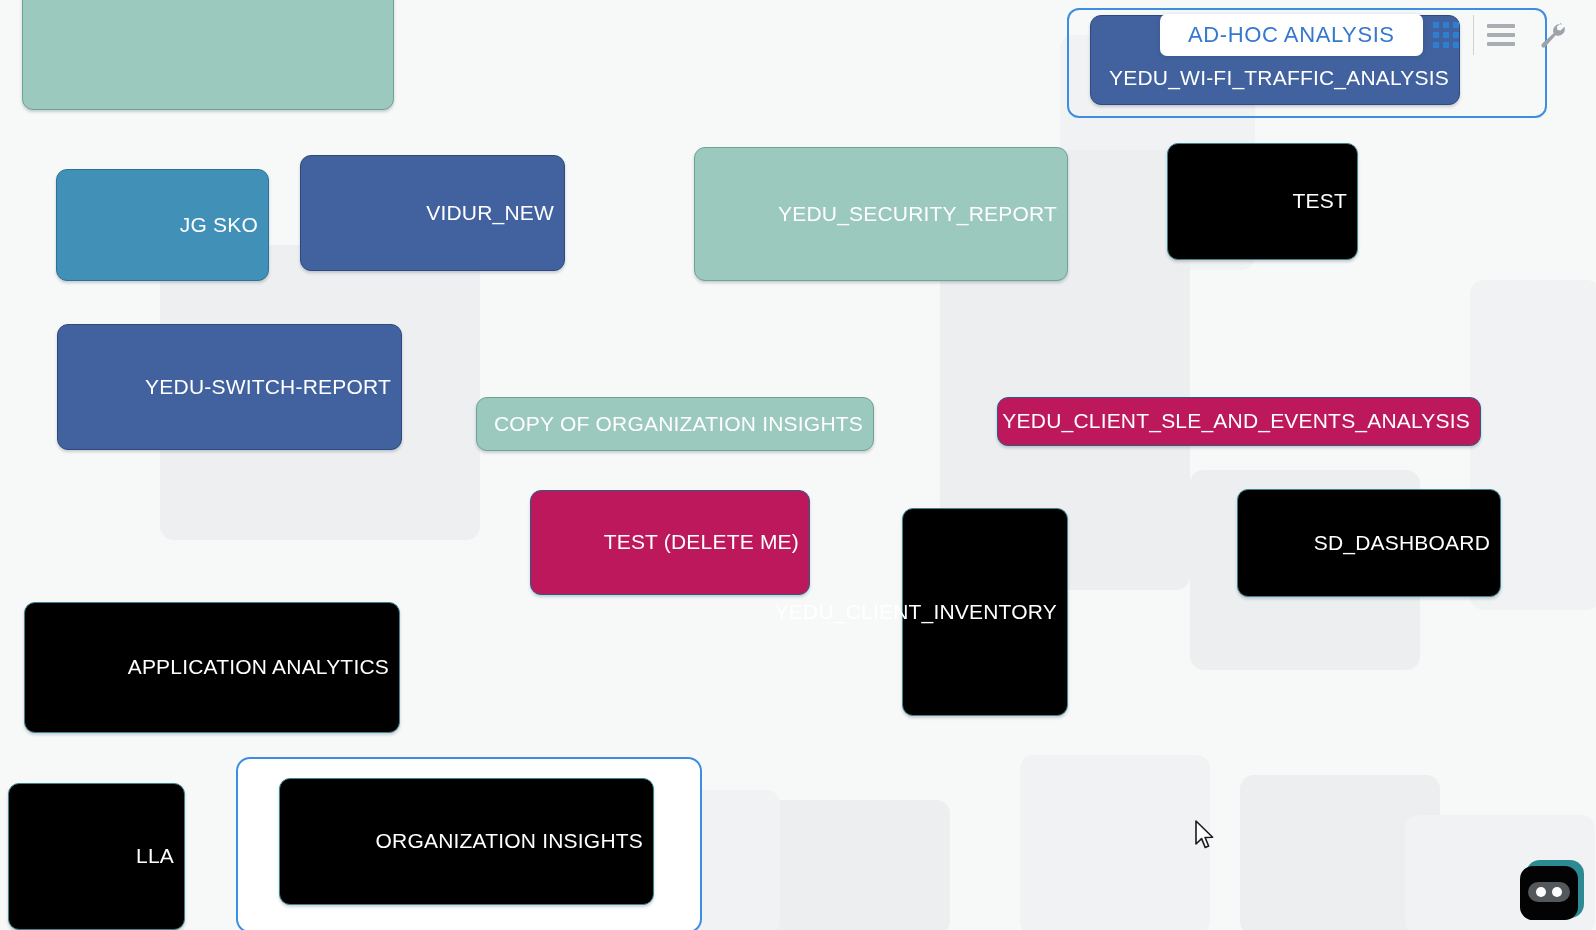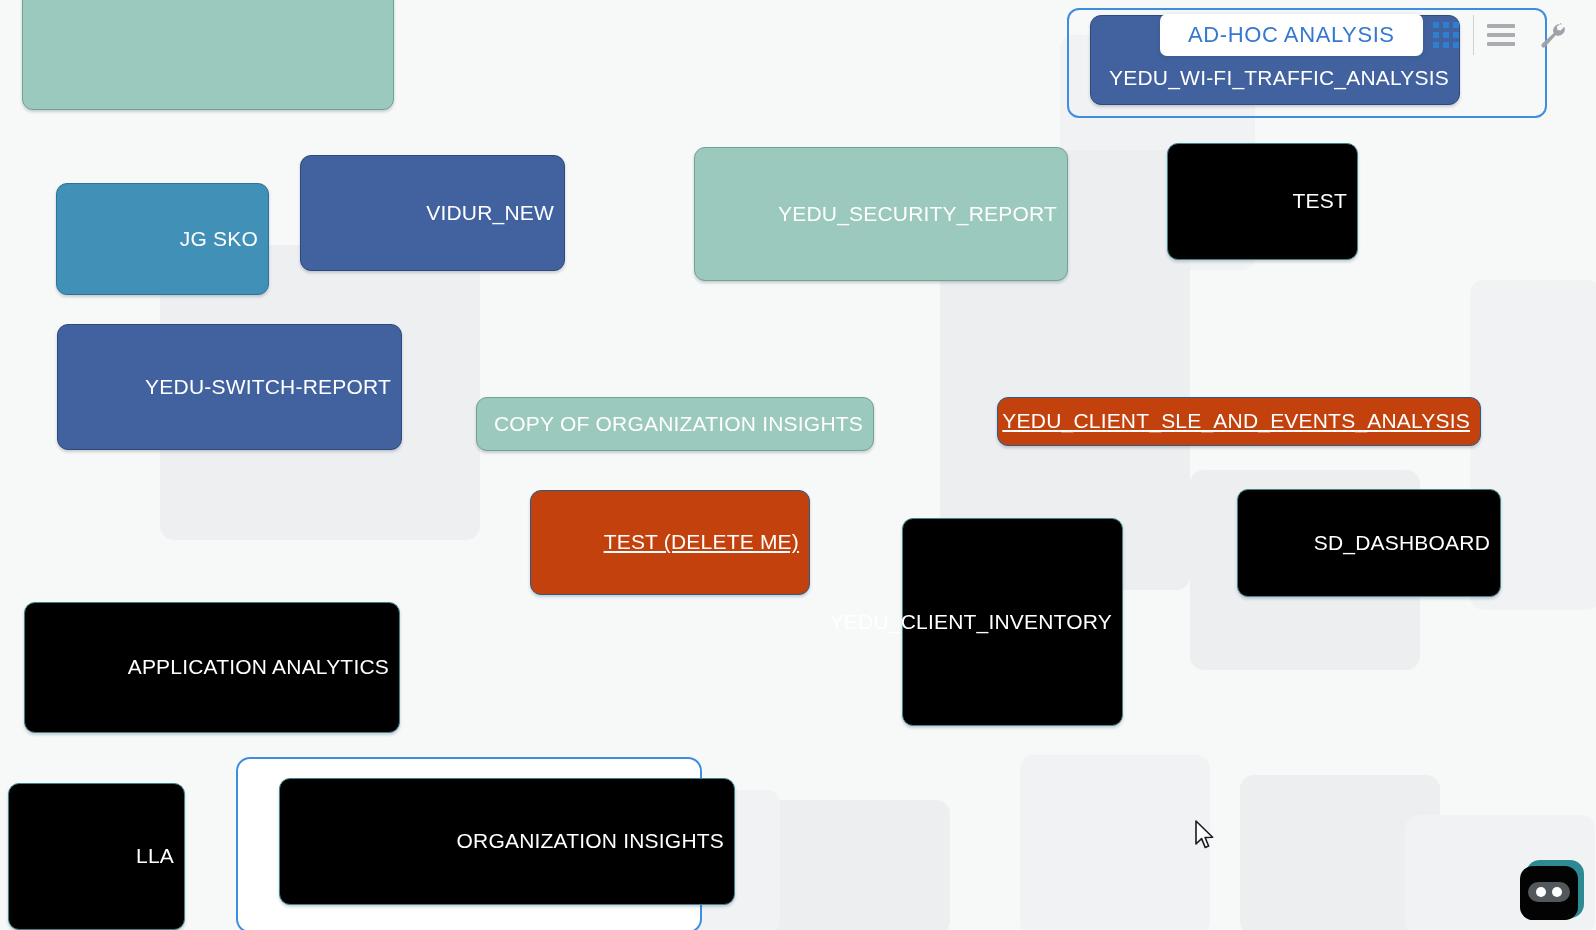--- a/index.html
+++ b/index.html
@@ -50,21 +50,21 @@
     font-weight: 400;
     letter-spacing: 0.2px;
     line-height: 1.15;
     padding: 6px 10px;
     white-space: nowrap;
     box-shadow: 0 2px 3px rgba(30,50,70,0.22);
     user-select: none;
     cursor: pointer;
   }
   .tile.dark-blue  { background: #41629f; border: 1.5px solid #2e4a7d; }
-  .tile.mid-blue   { background: #c2410c; border: 1.5px solid #2b5c89; text-decoration: underline; }
+  .tile.mid-blue   { background: #be185d; border: 1.5px solid #2b5c89; }
   .tile.steel-blue { background: #4190b8; border: 1.5px solid #2f7296; }
   .tile.teal       { background: #000000; border: 1.5px solid #3e838e; }
   .tile.lt-teal    { background: #9bc9bd; border: 1.5px solid #6ea396; }
 
   .tile.overflow-text { overflow: visible; }
 
   
   .focus-ring {
     position: absolute;
     border: 2px solid #3d8ee0;
@@ -191,21 +191,21 @@
   <h1 id="page-title">Network Analytics</h1>
 
   <div class="tile lt-teal" style="left:22px; top:-10px; width:372px; height:120px;">
     <span></span>
   </div>
 
   <div class="tile dark-blue" style="left:1090px; top:15px; width:370px; height:90px; align-items:flex-end; padding-bottom:14px;">
     <span>YEDU_WI-FI_TRAFFIC_ANALYSIS</span>
   </div>
 
-  <div class="tile steel-blue" style="left:56px; top:169px; width:213px; height:112px;margin-top:14px;">
+  <div class="tile steel-blue" style="left:56px; top:169px; width:213px; height:112px;">
     <span>JG SKO</span>
   </div>
 
   <div class="tile dark-blue" style="left:300px; top:155px; width:265px; height:116px;">
     <span>VIDUR_NEW</span>
   </div>
 
   <div class="tile lt-teal" style="left:694px; top:147px; width:374px; height:134px;">
     <span>YEDU_SECURITY_REPORT</span>
   </div>
@@ -223,39 +223,39 @@
   </div>
 
   <div class="tile mid-blue" style="left:997px; top:397px; width:484px; height:49px;">
     <span>YEDU_CLIENT_SLE_AND_EVENTS_ANALYSIS</span>
   </div>
 
   <div class="tile mid-blue" style="left:530px; top:490px; width:280px; height:105px;">
     <span>TEST (DELETE ME)</span>
   </div>
 
-  <div class="tile teal overflow-text" style="left:902px; top:508px; width:221px; height:208px;margin-top:10px;">
+  <div class="tile teal overflow-text" style="left:902px; top:508px; width:166px; height:208px;">
     <span>YEDU_CLIENT_INVENTORY</span>
   </div>
 
   <div class="tile teal" style="left:24px; top:602px; width:376px; height:131px;">
     <span>APPLICATION ANALYTICS</span>
   </div>
 
   <div class="tile teal" style="left:1237px; top:489px; width:264px; height:108px;">
     <span>SD_DASHBOARD</span>
   </div>
 
   <div class="tile teal" style="left:8px; top:783px; width:177px; height:147px;">
     <span>LLA</span>
   </div>
 
   <div class="focus-ring" style="left:236px; top:757px; width:466px; height:176px;"></div>
 
-  <div class="tile teal" style="left:279px; top:778px; width:456px; height:127px;">
+  <div class="tile teal" style="left:279px; top:778px; width:375px; height:127px;">
     <span>ORGANIZATION INSIGHTS</span>
   </div>
 
   <div id="toolbar-panel"></div>
 
   <div id="toolbar-row">
     <div id="adhoc-pill">
       <span>AD-HOC ANALYSIS</span>
     </div>
 

